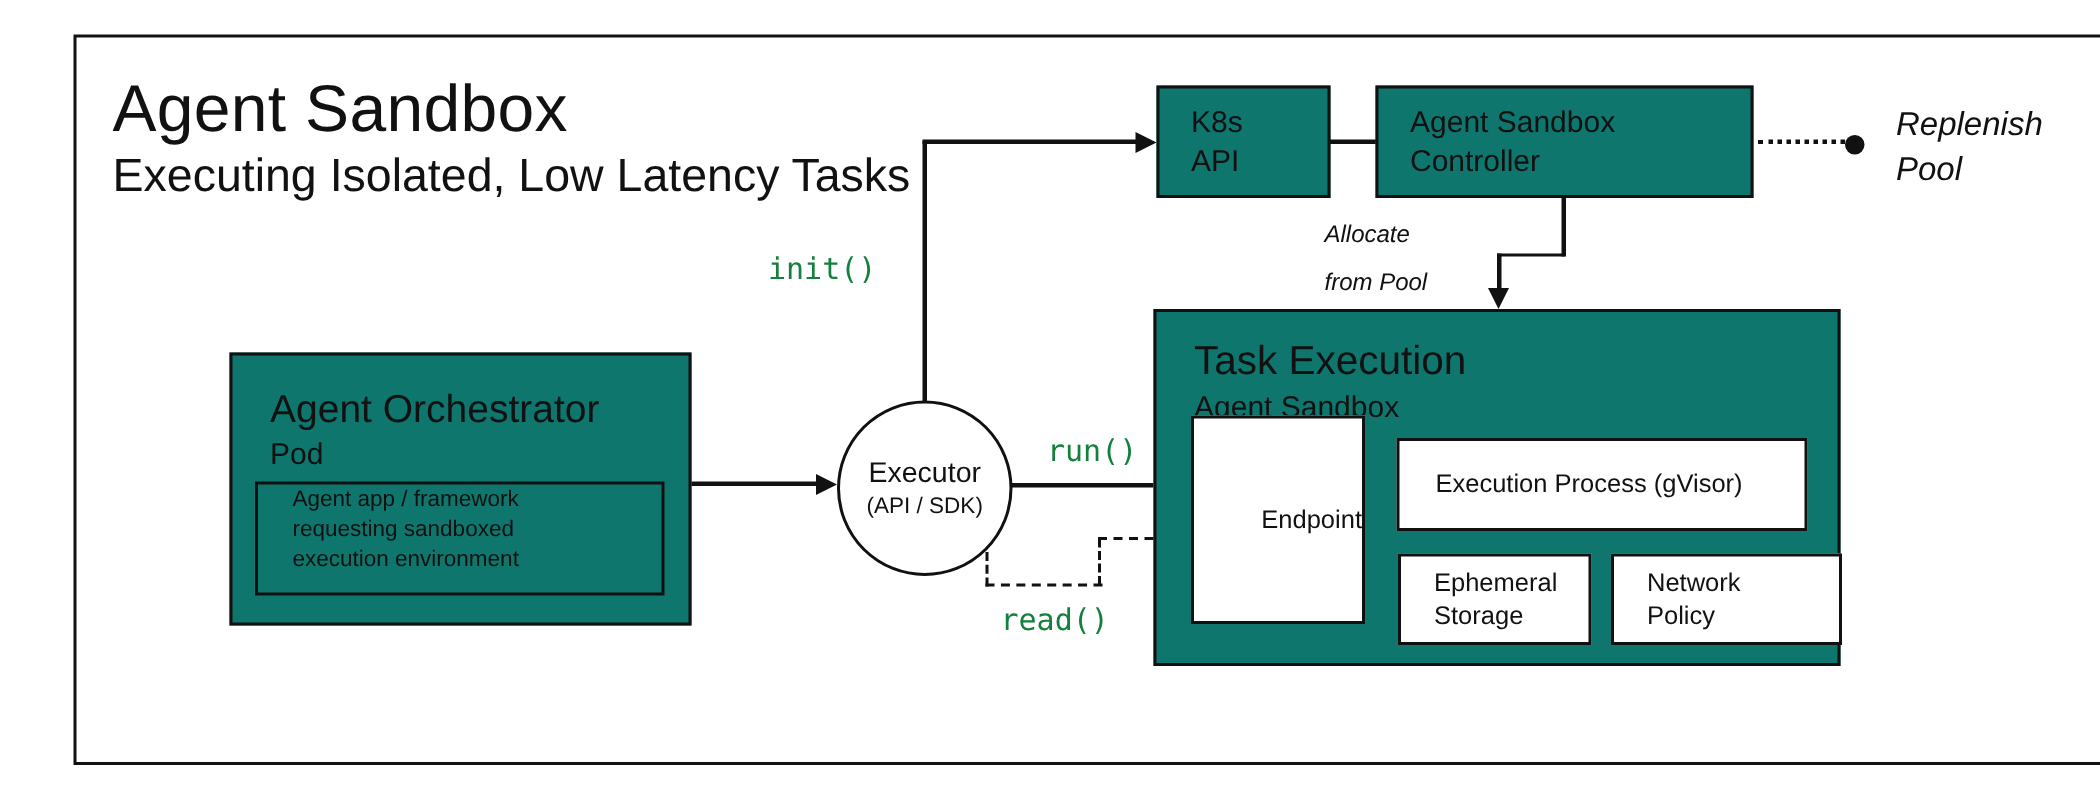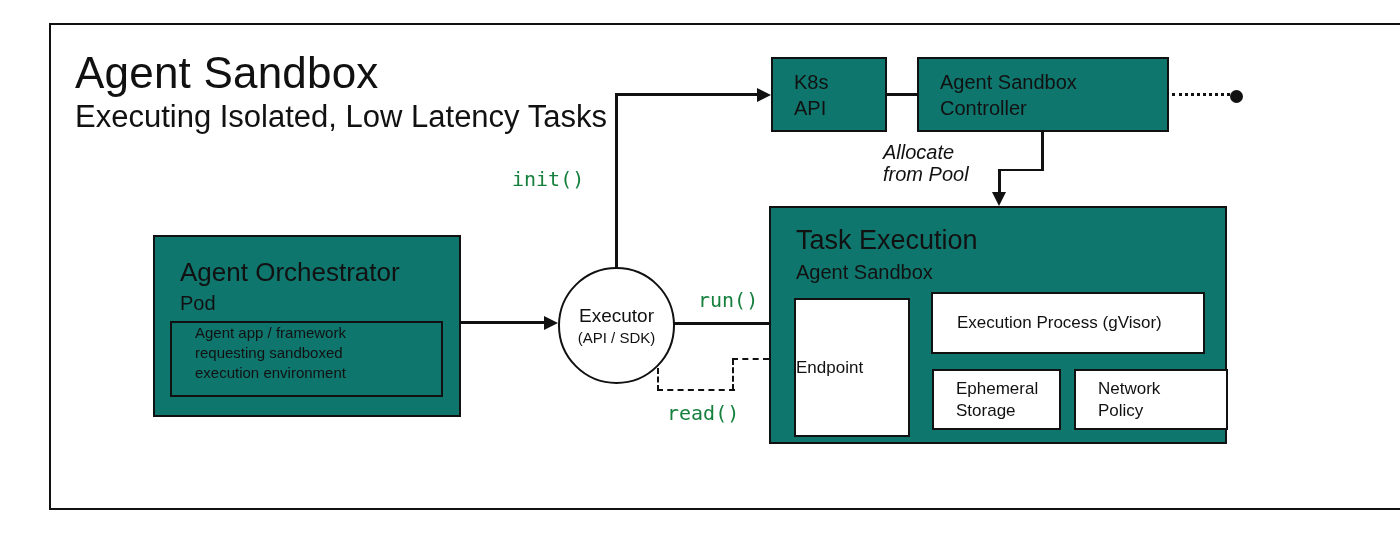--- a/index.html
+++ b/index.html
@@ -54,21 +54,21 @@
 
   
   .task-exec { left: 738px; top: 206px; width: 458px; height: 238px; justify-content: flex-start; }
   .te-title { position: absolute; left: 25px; top: 17px; font-size: 27px; }
   .te-sub { position: absolute; left: 25px; top: 53px; font-size: 20px; }
   .te-box {
     position: absolute; border: 2.5px solid #111111; background: #ffffff;
     display: flex; align-items: center;
   }
   .te-box .lbl2 { font-size: 17px; line-height: 22px; }
-  .endpoint-box { left: 23px; top: 90px; width: 116px; height: 139px; justify-content: center; text-align: left; }
+  .endpoint-box { left: 23px; top: 69px; width: 116px; height: 139px; justify-content: center; text-align: right; }
   .exec-process-box { left: 160px; top: 84px; width: 274px; height: 62px; padding-left: 24px; }
   .ephemeral-box { left: 161px; top: 161px; width: 129px; height: 61px; padding-left: 22px; }
   .network-box { left: 303px; top: 161px; width: 154px; height: 61px; padding-left: 22px; }
 
   
   .hline { position: absolute; height: 2.5px; background: #111111; }
   .vline { position: absolute; width: 2.5px; background: #111111; }
   .dash-h { position: absolute; border-top: 2.5px dashed #111111; }
   .dash-v { position: absolute; border-left: 2.5px dashed #111111; }
   .dot-line { position: absolute; border-top: 3px dotted #111111; }
@@ -76,21 +76,21 @@
 
   
   .arr-right { position: absolute; width: 0; height: 0; border-top: 7px solid transparent; border-bottom: 7px solid transparent; border-left: 14px solid #111111; }
   .arr-down { position: absolute; width: 0; height: 0; border-left: 7.5px solid transparent; border-right: 7.5px solid transparent; border-top: 14px solid #111111; }
 
   
   .code {
     position: absolute; font-family: "DejaVu Sans Mono", monospace;
     font-size: 20px; color: #15803d; z-index: 4;
   }
-  .ital { position: absolute; font-style: italic; font-size: 20px; line-height: 22px; }
+  .ital { position: absolute; font-style: italic; font-size: 16px; line-height: 32px; }
   .replenish { left: 1233px; top: 68px; font-size: 22px; line-height: 30px; }
   .allocate { left: 852px; top: 141px; }
 </style>
 </head>
 <body>
 
 <div class="canvas">
 
   <div class="frame"></div>
 
@@ -109,20 +109,22 @@
 
   <div class="hline" style="left:855px; top:93px; width:32px;"></div>
 
   <div class="node controller-box">
     <div class="lbl preline">Agent Sandbox
 Controller</div>
   </div>
 
   <div class="dot-line" style="left:1141px; top:93px; width:58px;"></div>
   <div class="pool-dot"></div>
+  <div class="ital replenish preline">Replenish
+Pool</div>
 
   <div class="ital allocate preline">Allocate
 from Pool</div>
 
   <div class="vline" style="left:1010px; top:132px; height:39px;"></div>
   <div class="hline" style="left:967px; top:168.5px; width:45px;"></div>
   <div class="vline" style="left:967px; top:169px; height:25px;"></div>
   <div class="arr-down" style="left:961px; top:192px;"></div>
 
   <div class="node orchestrator">

